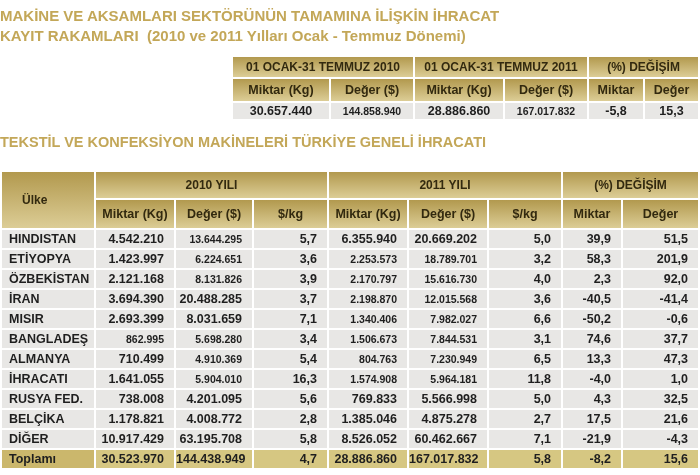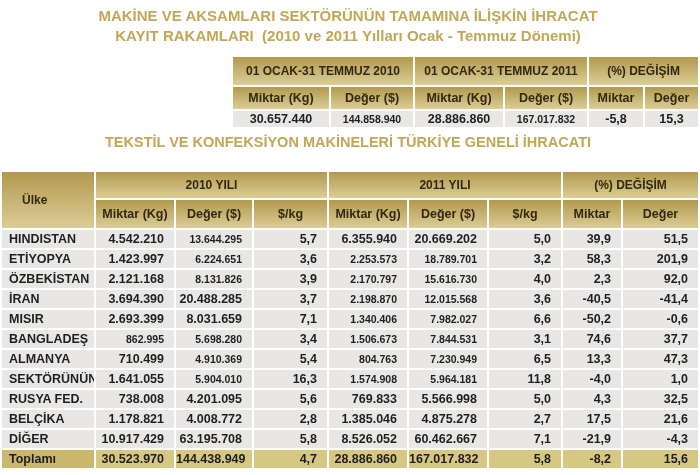--- a/index.html
+++ b/index.html
@@ -10,35 +10,35 @@
     --row-bg:#e8e7e5;
     --data-text:#1f1f1f;
     --total-dark:#cbb76c;
     --total-light:#d6c782;
   }
   *{margin:0;padding:0;box-sizing:border-box;}
   html,body{width:700px;height:475px;background:#ffffff;overflow:hidden;
     font-family:"Liberation Sans","DejaVu Sans",sans-serif;}
   .page{position:relative;width:700px;height:475px;background:#fff;}
 
-  .title{position:absolute;right:4px;left:0;text-align:center;
+  .title{position:absolute;right:4px;left:0;text-align:left;
     color:var(--title-gold);font-weight:bold;}
   .title div{white-space:pre;}
   .title1{top:6px;font-size:15px;line-height:20px;}
   .title2{top:133px;font-size:14.5px;line-height:18px;}
 
   table{border-collapse:separate;border-spacing:2px;table-layout:fixed;}
   th,td{overflow:hidden;white-space:nowrap;}
 
   th{background:linear-gradient(to bottom,var(--hdr-grad-top),var(--hdr-grad-bot));
      color:var(--hdr-text);font-weight:bold;text-align:center;}
 
   
   .t1{position:absolute;top:55px;left:231px;width:469px;}
-  .t1 thead tr.gh th{height:28px;font-size:12px;}
+  .t1 thead tr.gh th{height:20px;font-size:12px;}
   .t1 thead tr.sh th{height:22px;font-size:12.5px;}
   .t1 td{background:var(--row-bg);color:var(--data-text);font-weight:bold;
      font-size:12.5px;text-align:center;height:16px;}
 
   
   .t2{position:absolute;top:170px;left:0;width:700px;}
   .t2 thead tr.gh th{height:26px;font-size:12px;}
   .t2 thead tr.sh th{height:28px;font-size:12.5px;}
   .t2 th.corner{font-size:12.5px;text-align:left;padding-left:20px;}
   .t2 td{background:var(--row-bg);color:var(--data-text);font-weight:bold;
@@ -202,21 +202,21 @@
           <td class="num">710.499</td>
           <td class="num small">4.910.369</td>
           <td class="num">5,4</td>
           <td class="num small">804.763</td>
           <td class="num small">7.230.949</td>
           <td class="num">6,5</td>
           <td class="num">13,3</td>
           <td class="num">47,3</td>
         </tr>
         <tr>
-          <td class="country">SEKTÖRÜNÜN</td>
+          <td class="country">İHRACATI</td>
           <td class="num">1.641.055</td>
           <td class="num small">5.904.010</td>
           <td class="num">16,3</td>
           <td class="num small">1.574.908</td>
           <td class="num small">5.964.181</td>
           <td class="num">11,8</td>
           <td class="num">-4,0</td>
           <td class="num">1,0</td>
         </tr>
         <tr>

